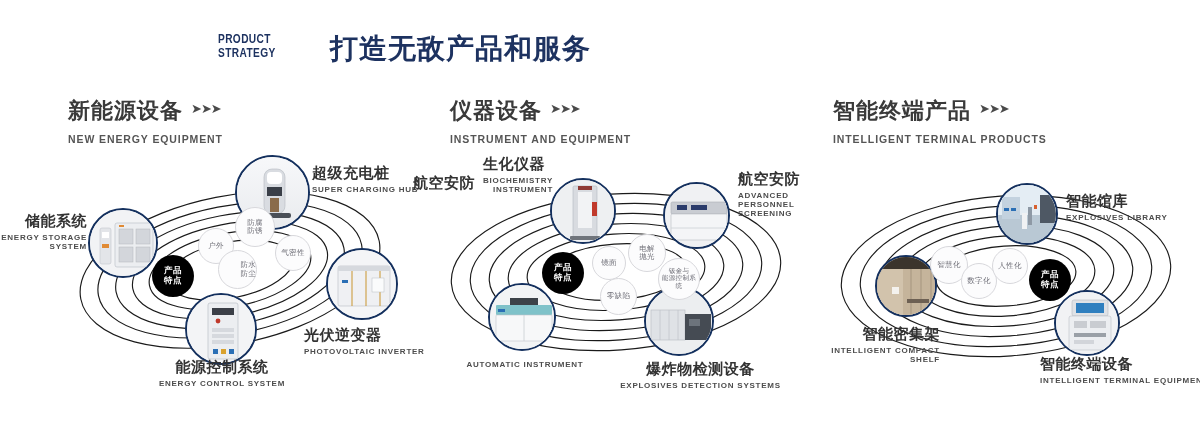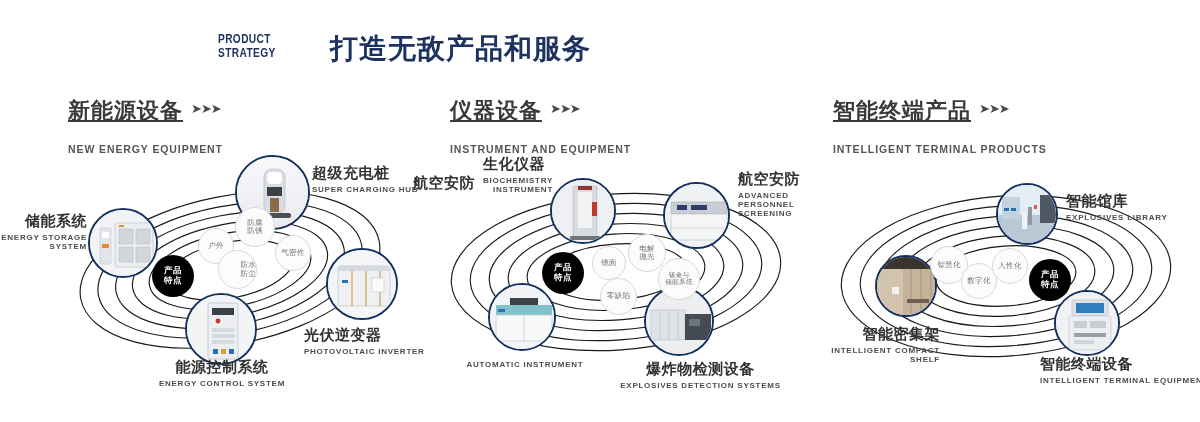--- a/index.html
+++ b/index.html
@@ -31,30 +31,30 @@
     position:absolute;left:330px;top:30px;
     font-size:28px;font-weight:bold;color:#1d3260;
     letter-spacing:1px;font-family:"DejaVu Sans",sans-serif;
   }
 
   
   .sec-head{position:absolute;}
   .sec-cn{
     font-size:22px;font-weight:bold;color:#3a3a3a;
     font-family:"DejaVu Sans",sans-serif;letter-spacing:1px;
-    display:inline-block;vertical-align:middle;text-decoration:underline;
+    display:inline-block;vertical-align:middle;
   }
   .sec-arrows{
     display:inline-block;vertical-align:middle;
     font-size:13px;color:#4a4a4a;letter-spacing:-1px;
     margin-left:8px;position:relative;top:-3px;font-weight:bold;
   }
   .sec-en{
     font-size:10.5px;color:#555;letter-spacing:.9px;
-    font-weight:bold;margin-top:17px;
+    font-weight:bold;margin-top:7px;
     font-family:"Liberation Sans",sans-serif;
   }
 
   
   .cluster{position:absolute;top:150px;height:250px;}
   .orbits{position:absolute;left:0;top:0;}
 
   
   .node{
     position:absolute;border-radius:50%;
@@ -318,21 +318,21 @@
     </div>
     <div class="bub" style="left:172px;top:96px;width:34px;height:34px;font-family:Liberation Serif, serif;">
       <span style="white-space:pre-line;">镜面</span>
     </div>
     <div class="bub" style="left:208px;top:84px;width:38px;height:38px;">
       <span style="white-space:pre-line;">电解
 抛光</span>
     </div>
     <div class="bub" style="left:238px;top:108px;width:42px;height:42px;font-size:6.6px;">
       <span style="white-space:pre-line;">钣金与
-储能系统</span>
+能源控制系统</span>
     </div>
     <div class="bub" style="left:180px;top:128px;width:37px;height:37px;">
       <span style="white-space:pre-line;">零缺陷</span>
     </div>
   </div>
 
   <div class="cluster" style="left:810px;width:390px;">
 
     <svg class="orbits" width="390" height="250" viewBox="0 0 390 250">
       <g fill="none" stroke="#1a1a1a" stroke-width="1.15">

